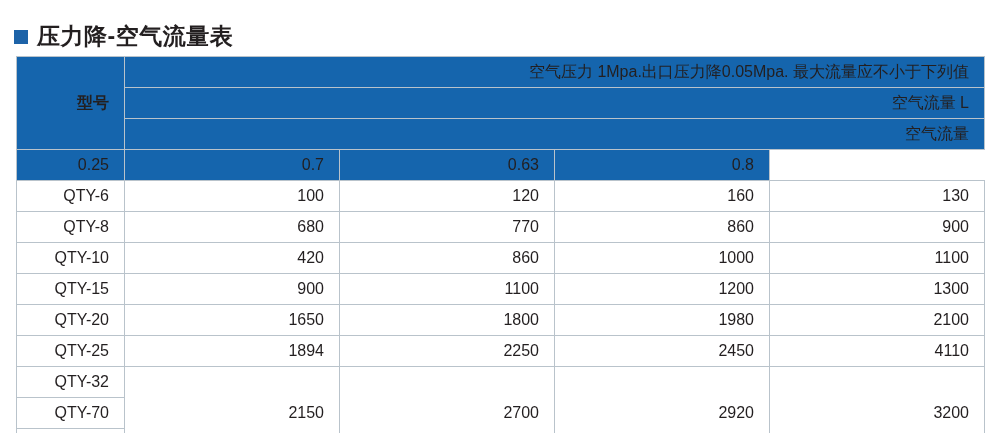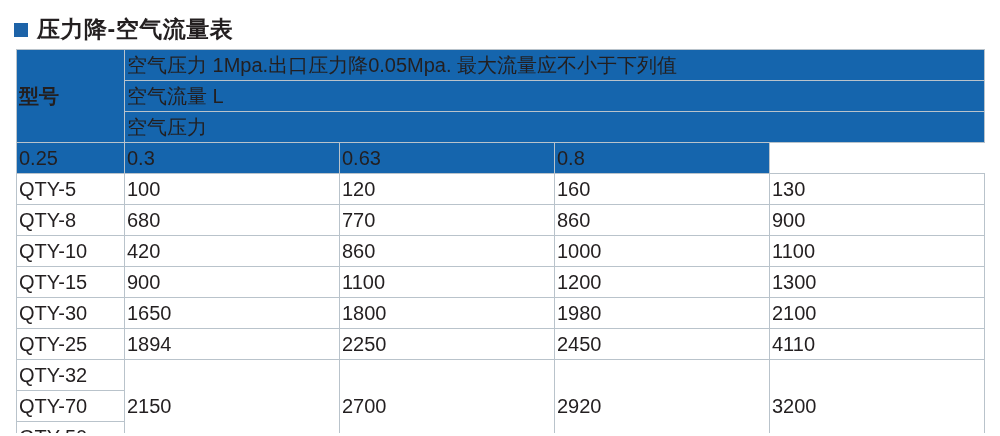--- a/index.html
+++ b/index.html
@@ -17,21 +17,21 @@
   .page {
     position: relative;
     width: 1000px;
     height: 436px;
     box-sizing: border-box;
   }
   
   .title-row {
     display: flex;
     align-items: center;
-    padding: 18px 0 8px 14px;
+    padding: 25px 0 8px 14px;
   }
   .title-marker {
     width: 14px;
     height: 14px;
     background: #1d63a8;
     margin-right: 9px;
     flex: 0 0 auto;
   }
   .title-text {
     font-size: 23px;
@@ -42,25 +42,25 @@
   }
   
   table.spec {
     border-collapse: collapse;
     width: 968px;
     margin: 0 16px;
     table-layout: fixed;
   }
   table.spec td {
     border: 1px solid #b9c3cb;
-    text-align: left;
+    text-align: right;
     vertical-align: middle;
-    font-size: 20px;
+    font-size: 16px;
     height: 28px;
-    padding: 1px 2px;
+    padding: 1px 15px;
     color: #231f20;
   }
   
   .hdr {
     background: #1565ad;
     color: #ffffff;
     border: 1px solid #ffffff;
   }
   .hdr-model {
     background: #1565ad;
@@ -122,31 +122,31 @@
     </colgroup>
     <tbody>
       <tr>
         <td class="hdr-model" rowspan="3">型号</td>
         <td class="hdr hdr-top" colspan="4">空气压力 1Mpa.出口压力降0.05Mpa. 最大流量应不小于下列值</td>
       </tr>
       <tr>
         <td class="hdr hdr-mid" colspan="4">空气流量 L</td>
       </tr>
       <tr>
-        <td class="hdr hdr-mid" colspan="4">空气压力</td>
+        <td class="hdr hdr-mid" colspan="4">空气流量</td>
       </tr>
       <tr>
         <td class="hdr hdr-press">0.25</td>
-        <td class="hdr hdr-press">0.3</td>
+        <td class="hdr hdr-press">0.7</td>
         <td class="hdr hdr-press">0.63</td>
         <td class="hdr hdr-press">0.8</td>
       </tr>
 
       <tr>
-        <td class="model-cell">QTY-5</td>
+        <td class="model-cell">QTY-6</td>
         <td class="val-cell">100</td>
         <td class="val-cell">120</td>
         <td class="val-cell">160</td>
         <td class="val-cell">130</td>
       </tr>
       <tr>
         <td class="model-cell">QTY-8</td>
         <td class="val-cell">680</td>
         <td class="val-cell">770</td>
         <td class="val-cell">860</td>
@@ -160,21 +160,21 @@
         <td class="val-cell">1100</td>
       </tr>
       <tr>
         <td class="model-cell">QTY-15</td>
         <td class="val-cell">900</td>
         <td class="val-cell">1100</td>
         <td class="val-cell">1200</td>
         <td class="val-cell">1300</td>
       </tr>
       <tr>
-        <td class="model-cell">QTY-30</td>
+        <td class="model-cell">QTY-20</td>
         <td class="val-cell">1650</td>
         <td class="val-cell">1800</td>
         <td class="val-cell">1980</td>
         <td class="val-cell">2100</td>
       </tr>
       <tr>
         <td class="model-cell">QTY-25</td>
         <td class="val-cell">1894</td>
         <td class="val-cell">2250</td>
         <td class="val-cell">2450</td>

